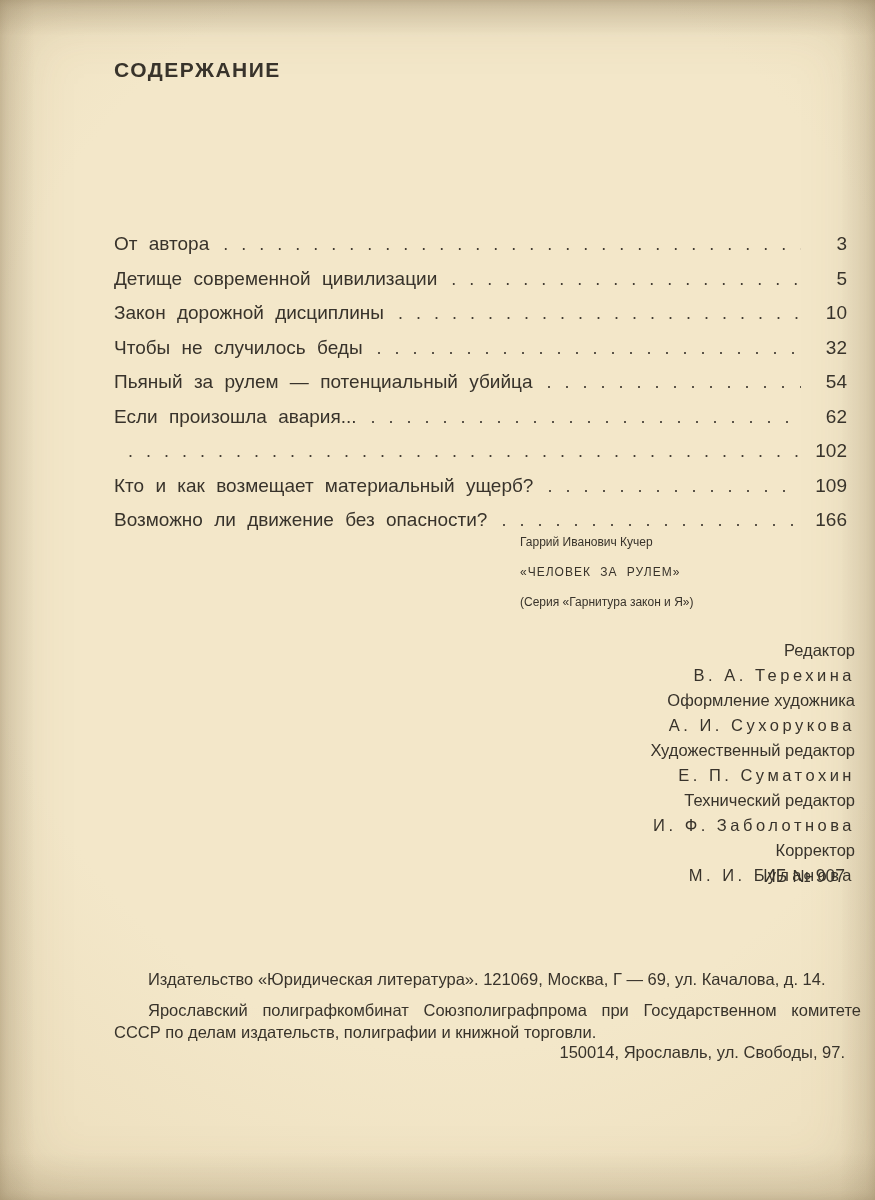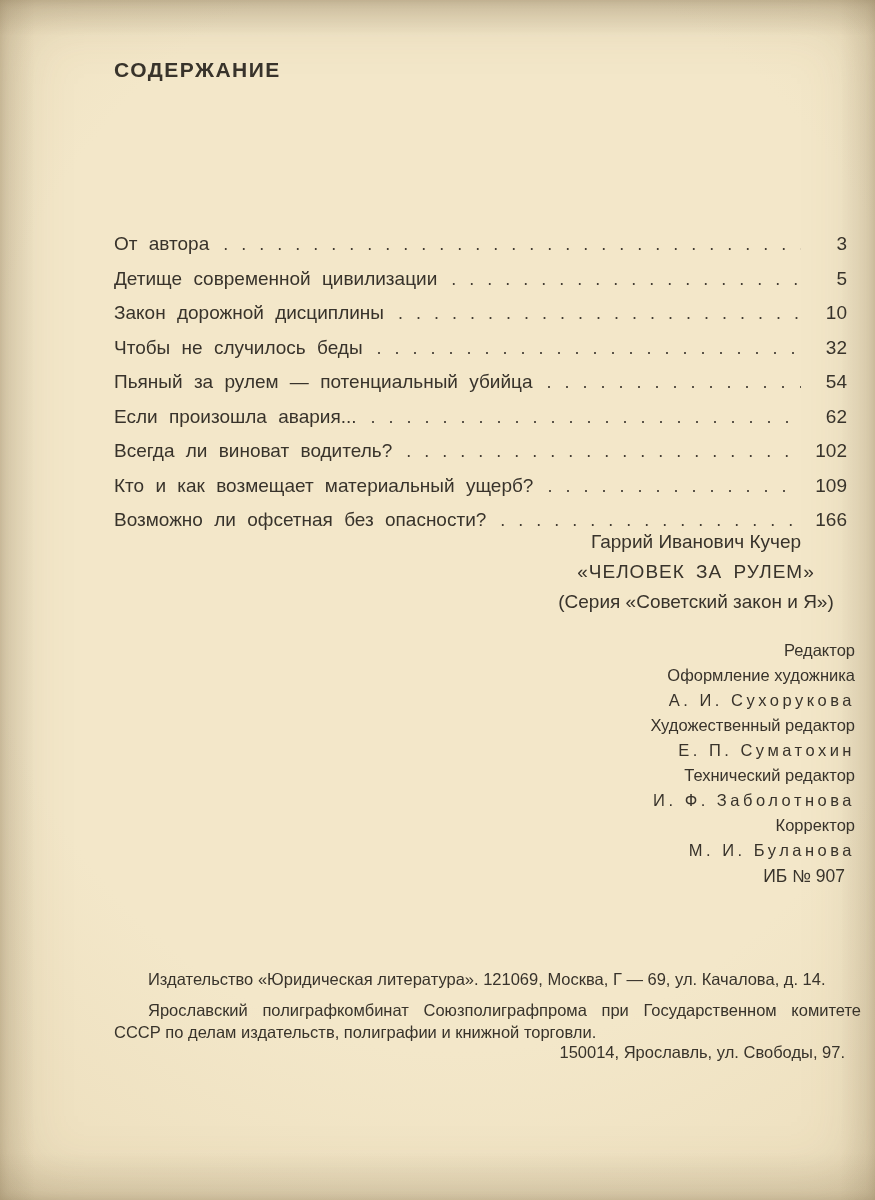--- a/index.html
+++ b/index.html
@@ -67,22 +67,21 @@
   .toc-page {
     min-width: 46px;
     text-align: right;
   }
 
   .book-block {
     position: absolute;
     left: 520px;
     width: 352px;
     top: 527px;
-    text-align: center;
-    font-size: 19px;
+    font-size: 12px;
     line-height: 30px;
     white-space: nowrap;
   }
   .book-title { letter-spacing: 1px; word-spacing: 5px; }
 
   .credits {
     position: absolute;
     right: 20px;
     top: 638px;
     text-align: right;
@@ -165,44 +164,44 @@
         <span class="toc-title">Пьяный за рулем — потенциальный убийца</span>
         <span class="toc-leader">............................................................</span>
         <span class="toc-page">54</span>
       </div>
       <div class="toc-row">
         <span class="toc-title">Если произошла авария...</span>
         <span class="toc-leader">............................................................</span>
         <span class="toc-page">62</span>
       </div>
       <div class="toc-row">
-        <span class="toc-title">Всегда ли виноват водитель?</span>
         <span class="toc-leader">............................................................</span>
         <span class="toc-page">102</span>
       </div>
       <div class="toc-row">
         <span class="toc-title">Кто и как возмещает материальный ущерб?</span>
         <span class="toc-leader">............................................................</span>
         <span class="toc-page">109</span>
       </div>
       <div class="toc-row">
-        <span class="toc-title">Возможно ли офсетная без опасности?</span>
+        <span class="toc-title">Возможно ли движение без опасности?</span>
         <span class="toc-leader">............................................................</span>
         <span class="toc-page">166</span>
       </div>
     </div>
 
   <div class="book-block">
     <div>Гаррий Иванович Кучер</div>
     <div class="book-title">«ЧЕЛОВЕК ЗА РУЛЕМ»</div>
-    <div>(Серия «Советский закон и Я»)</div>
+    <div>(Серия «Гарнитура закон и Я»)</div>
   </div>
 
   <div class="credits" id="credits">
       <div class="credit-role">Редактор</div>
+      <div class="credit-name">В. А. Терехина</div>
       <div class="credit-role">Оформление художника</div>
       <div class="credit-name">А. И. Сухорукова</div>
       <div class="credit-role">Художественный редактор</div>
       <div class="credit-name">Е. П. Суматохин</div>
       <div class="credit-role">Технический редактор</div>
       <div class="credit-name">И. Ф. Заболотнова</div>
       <div class="credit-role">Корректор</div>
       <div class="credit-name">М. И. Буланова</div>
     </div>
 

